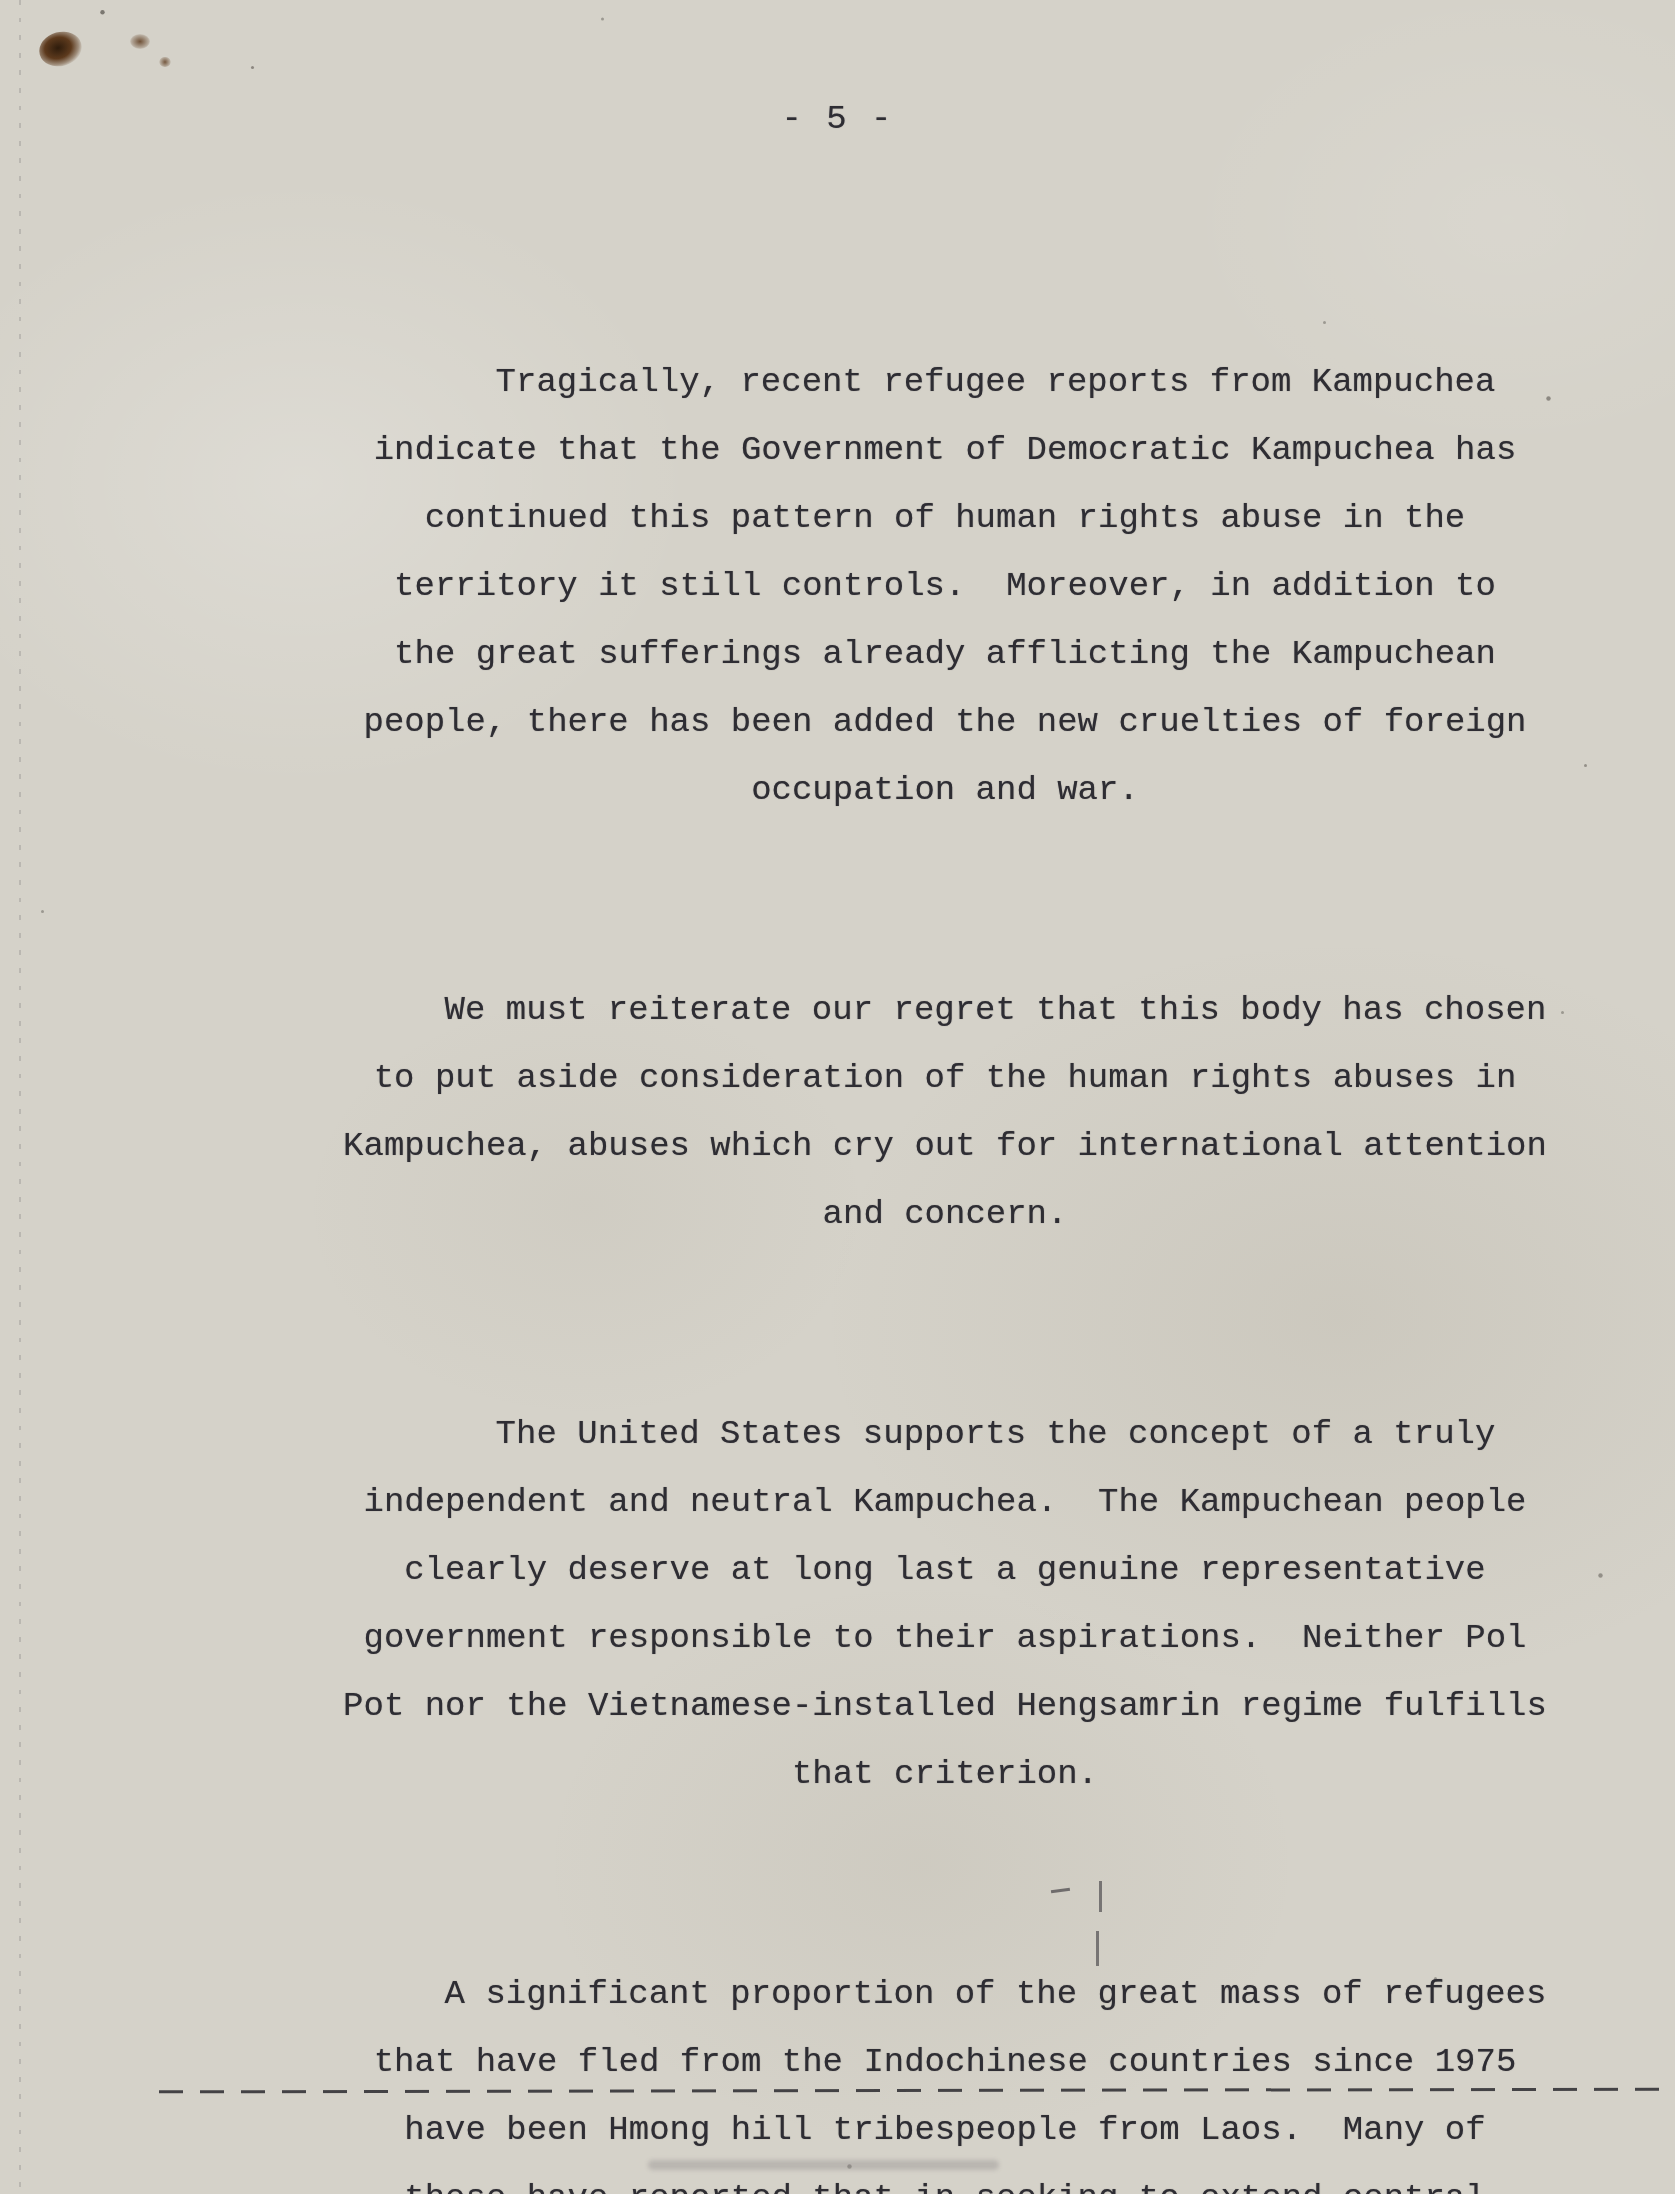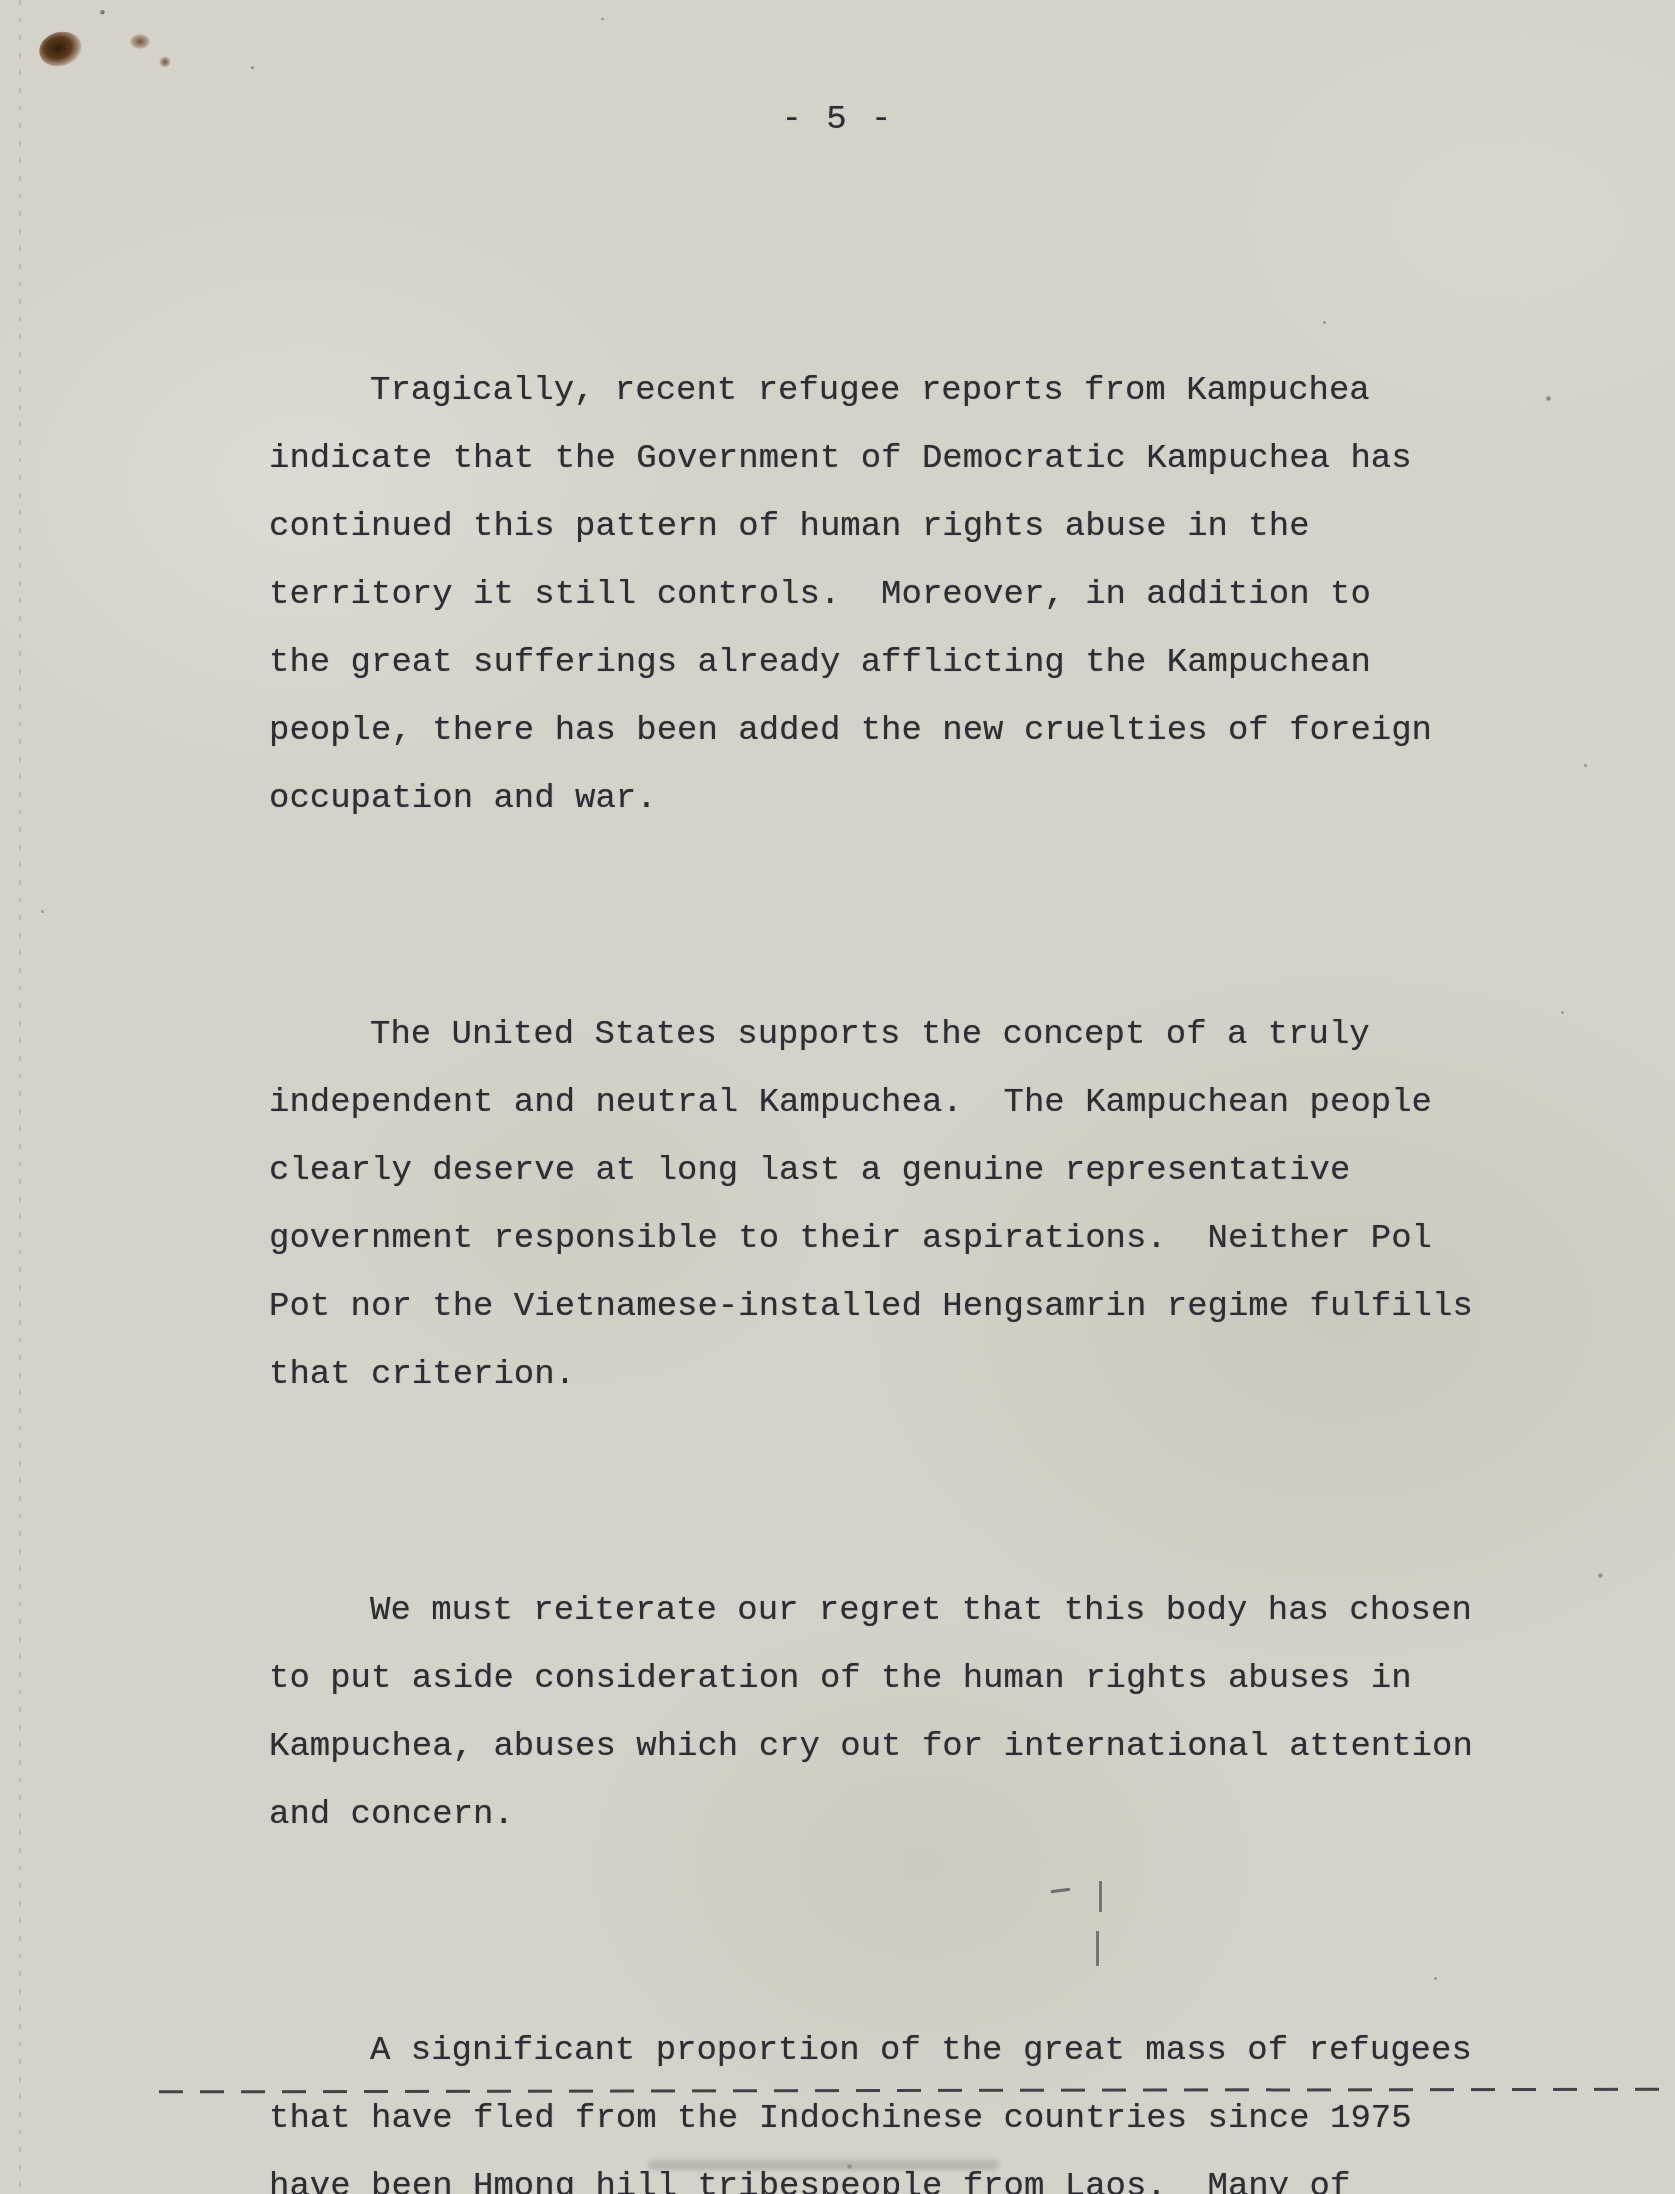--- a/index.html
+++ b/index.html
@@ -49,21 +49,21 @@
   .body-text {
     position: absolute;
     top: 204px;
     left: 253px;
     width: 1384px;
     font-size: 34px;
     line-height: 68px;
     white-space: pre-wrap;
     text-shadow: 0 0 1px rgba(46,45,51,0.5);
   }
-  .para { margin: 16px; text-indent: 101px; }
+  .para { margin: 8px; text-indent: 101px; text-align: center; }
 
   .stain { position: absolute; border-radius: 50%; }
   .stain-main {
     left: 39px; top: 32px; width: 43px; height: 34px;
     background: radial-gradient(ellipse at 45% 45%, #2e1c0c 0%, var(--stain, #5d3a1d) 40%, rgba(93,58,29,0.45) 62%, rgba(93,58,29,0) 75%);
     transform: rotate(-15deg);
   }
   .stain-2 {
     left: 130px; top: 34px; width: 20px; height: 15px;
     background: radial-gradient(ellipse at 50% 50%, rgba(93,58,29,0.85), rgba(93,58,29,0.25) 60%, transparent 75%);
@@ -130,30 +130,30 @@
   <div class="page-number">- 5 -</div>
 
   <div class="body-text">
     <p class="para">Tragically, recent refugee reports from Kampuchea
 indicate that the Government of Democratic Kampuchea has
 continued this pattern of human rights abuse in the
 territory it still controls.  Moreover, in addition to
 the great sufferings already afflicting the Kampuchean
 people, there has been added the new cruelties of foreign
 occupation and war.</p>
+    <p class="para">We must reiterate our regret that this body has chosen
+to put aside consideration of the human rights abuses in
+Kampuchea, abuses which cry out for international attention
+and concern.</p>
     <p class="para">The United States supports the concept of a truly
 independent and neutral Kampuchea.  The Kampuchean people
 clearly deserve at long last a genuine representative
 government responsible to their aspirations.  Neither Pol
 Pot nor the Vietnamese-installed Hengsamrin regime fulfills
 that criterion.</p>
-    <p class="para">We must reiterate our regret that this body has chosen
-to put aside consideration of the human rights abuses in
-Kampuchea, abuses which cry out for international attention
-and concern.</p>
     <p class="para">A significant proportion of the great mass of refugees
 that have fled from the Indochinese countries since 1975
 have been Hmong hill tribespeople from Laos.  Many of
 these have reported that in seeking to extend central
 government control over their homelands, Vietnamese and Lao
 military forces have resorted to harsh military measures,</p>
   </div>
 
   <div class="pencil-dash"></div>
   <div class="pencil-bar b1"></div>

